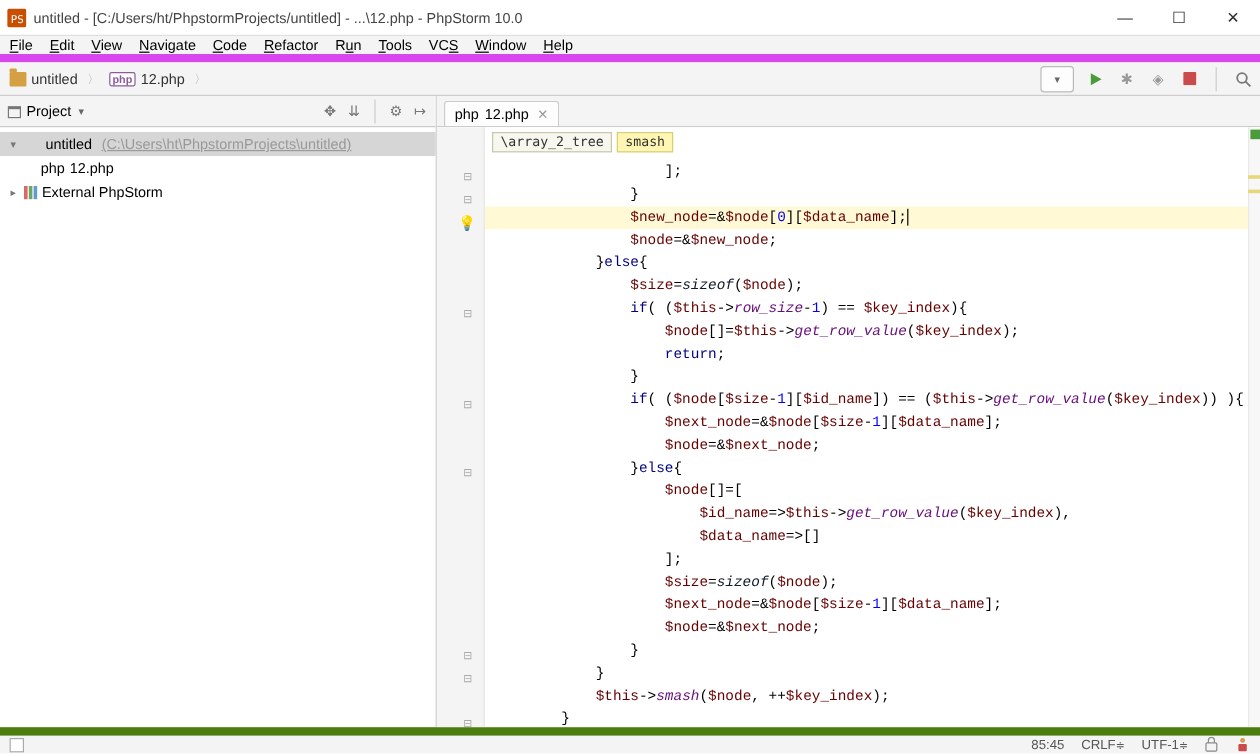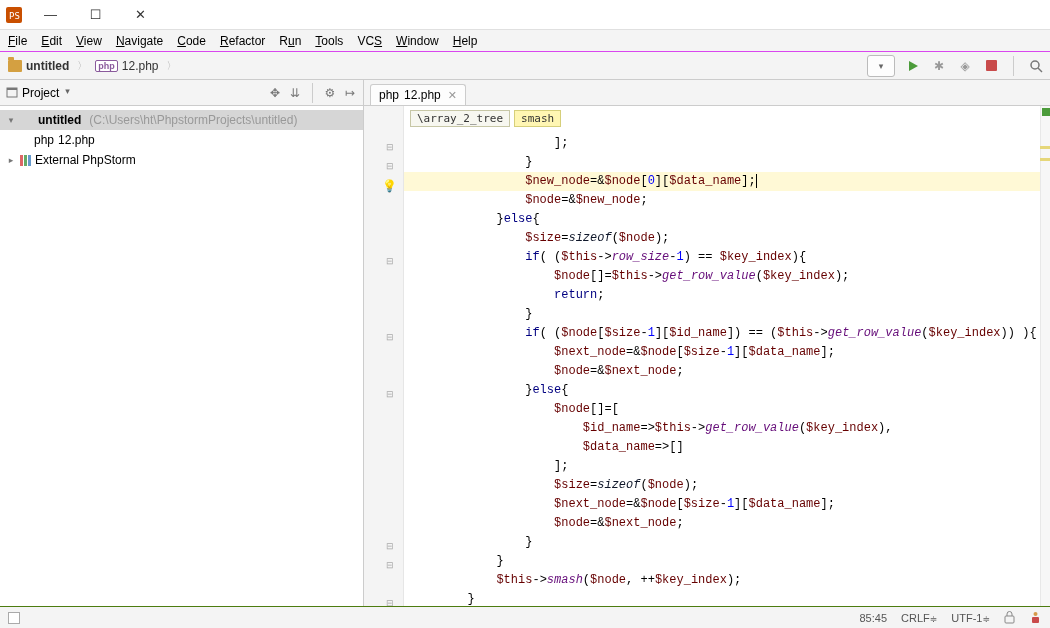--- a/index.html
+++ b/index.html
@@ -30,21 +30,21 @@
   width: 45px; height: 29px;
   display: flex; align-items: center; justify-content: center;
   font-size: 13px; color: #333;
 }
 
 .menubar {
   height: 22px;
   display: flex;
   align-items: center;
   padding: 0 8px;
-  border-bottom: 1px solid #d946ef;
+  border-bottom: 7px solid #d946ef;
   background: #f4f4f4;
 }
 .menubar span { margin-right: 14px; font-size: 12px; cursor: default; }
 .menubar span u { text-decoration: underline; }
 
 .navbar {
   height: 28px;
   display: flex;
   align-items: center;
   border-bottom: 1px solid #ccc;
@@ -61,32 +61,32 @@
 .tool-icons .ic { width:16px; height:16px; display:flex; align-items:center; justify-content:center; color:#555;}
 .dropdown-run { width:28px; height:22px; border:1px solid #bbb; border-radius:3px; display:flex; align-items:center; justify-content:center; background:#fdfdfd;}
 .divider-v { width:1px; height:20px; background:#ccc; margin:0 4px; }
 
 .main { flex:1; display:flex; overflow:hidden; }
 .sidebar { width:364px; border-right:1px solid #ccc; display:flex; flex-direction:column; background:#fff; }
 .proj-header {
   height:26px; border-bottom:1px solid #ccc; background:#f4f4f4;
   display:flex; align-items:center; padding:0 6px; gap:6px;
 }
-.proj-header .label { font-size:12px; display:flex; align-items:flex-start; gap:4px;}
+.proj-header .label { font-size:12px; display:flex; align-items:center; gap:4px;}
 .proj-header .tri { font-size:9px; color:#666; margin-left:2px;}
 .proj-header .spacer { flex:1; }
 .proj-header .hic { width:14px; height:14px; color:#777; display:flex; align-items:center; justify-content:center; font-size:12px;}
 .tree { padding:4px 0; font-size:12px; }
 .tree-row { display:flex; align-items:center; height:20px; padding-left:6px; gap:4px; }
 .tree-row.sel { background:#d6d6d6; }
 .tree-row .exp { width:10px; text-align:center; color:#777; font-size:9px;}
 .tree-row .ic-sq { width:14px; height:12px; }
 .tree-row .name { }
-.tree-row .path { color:#999; margin-left:4px; }
-.bold { font-weight:bold;text-align:center; }
+.tree-row .path { color:#999; margin-left:4px;text-decoration:underline; }
+.bold { font-weight:normal;text-align:center; }
 .lib-icon { display:inline-flex; gap:1px; }
 .lib-icon span { width:3px; height:11px; }
 .lib-icon .b1{background:#d66;} .lib-icon .b2{background:#6a6;} .lib-icon .b3{background:#69c;}
 
 
 .editor { flex:1; display:flex; flex-direction:column; overflow:hidden; }
 .tabs { height:26px; display:flex; align-items:flex-end; border-bottom:1px solid #ccc; background:#f4f4f4; padding-left:6px;}
 .tab { display:flex; align-items:center; gap:5px; background:#fdfdfd; border:1px solid #ccc; border-bottom:none; padding:3px 8px; border-radius:3px 3px 0 0; font-size:12px;}
 .tab .close { color:#999; font-size:11px; margin-left:2px;}
 .editor-body { flex:1; display:flex; overflow:hidden; background:#fff; position:relative;}
@@ -98,33 +98,34 @@
 .bc-item { border:1px solid #c7c7a6; background:#f7f7f0; padding:1px 6px; color:#333;}
 .bc-item.hl { background:#fff6b3; border-color:#d6cf7a;}
 .code { position:absolute; top:28px; left:0; right:0; bottom:0; font-family:"Courier New", monospace; font-size:12px; line-height:19px; white-space:pre; padding-left:6px;}
 .code .line { height:19px; }
 .code .hl-line { background:#fff9d6; margin-left:-6px; padding-left:6px; margin-right:-200px; }
 .stripe { position:absolute; right:0; top:0; width:10px; bottom:0; background:#f7f7f7; border-left:1px solid #e8e8e8;}
 .stripe .mark { position:absolute; right:0; width:10px; height:3px; }
 .stripe .sq { position:absolute; right:0; top:2px; width:8px; height:8px; background:#4b9b3a;} .v{color:#660000;font-family:Liberation Mono, monospace;} .f{color:#0f172a;font-style:italic;} .kw{color:#000080;font-weight:normal;} .num{color:#0000ff;} .prop{color:#660e7a;font-style:italic;} .cursor{border-right:1px solid #000; animation:blink 1s infinite;}
 @keyframes blink{50%{opacity:0;}}
 
-.statusbar { height:22px; border-top:1px solid #4d7c0f; background:#f4f4f4; display:flex; align-items:center; padding:0 8px; font-size:11px; color:#555; gap:14px;}
+.statusbar { height:22px; border-top:7px solid #4d7c0f; background:#f4f4f4; display:flex; align-items:center; padding:0 8px; font-size:11px; color:#555; gap:14px;}
 .statusbar .spacer{flex:1;}
 .sq-status { width:12px;height:12px;border:1px solid #aaa;background:#fff;}
 .lock-icon svg, .man-icon svg { display:block;}
 </style>
 </head>
 <body>
 
 <div class="titlebar">
   <svg class="app-icon" viewBox="0 0 16 16">
       <rect width="16" height="16" fill="#c94f00" rx="2"></rect>
       <text x="3" y="12" font-size="9" fill="#fff" font-family="monospace">PS</text>
     </svg>
+  <div class="title">untitled - [C:/Users/ht/PhpstormProjects/untitled] - ...\12.php - PhpStorm 10.0</div>
   <div class="window-controls">
     <div>—</div>
     <div>☐</div>
     <div>✕</div>
   </div>
 </div>
 
 <div class="menubar">
   <span><u>F</u>ile</span>
   <span><u>E</u>dit</span>

